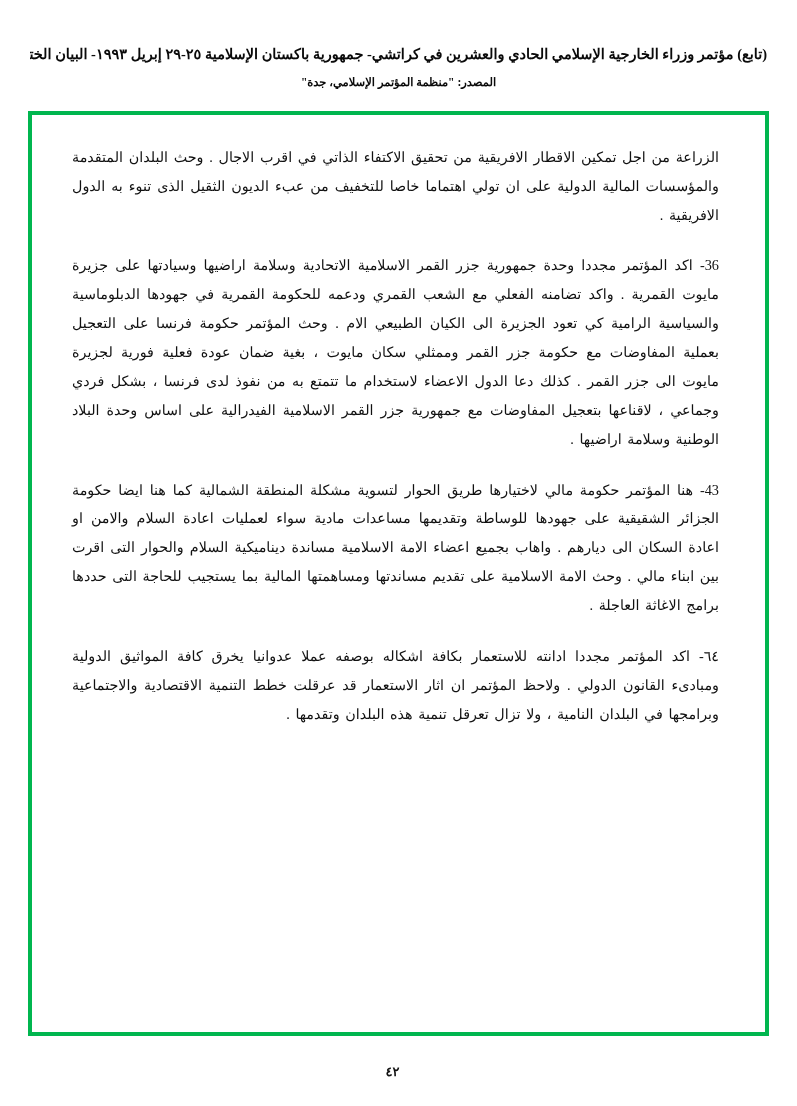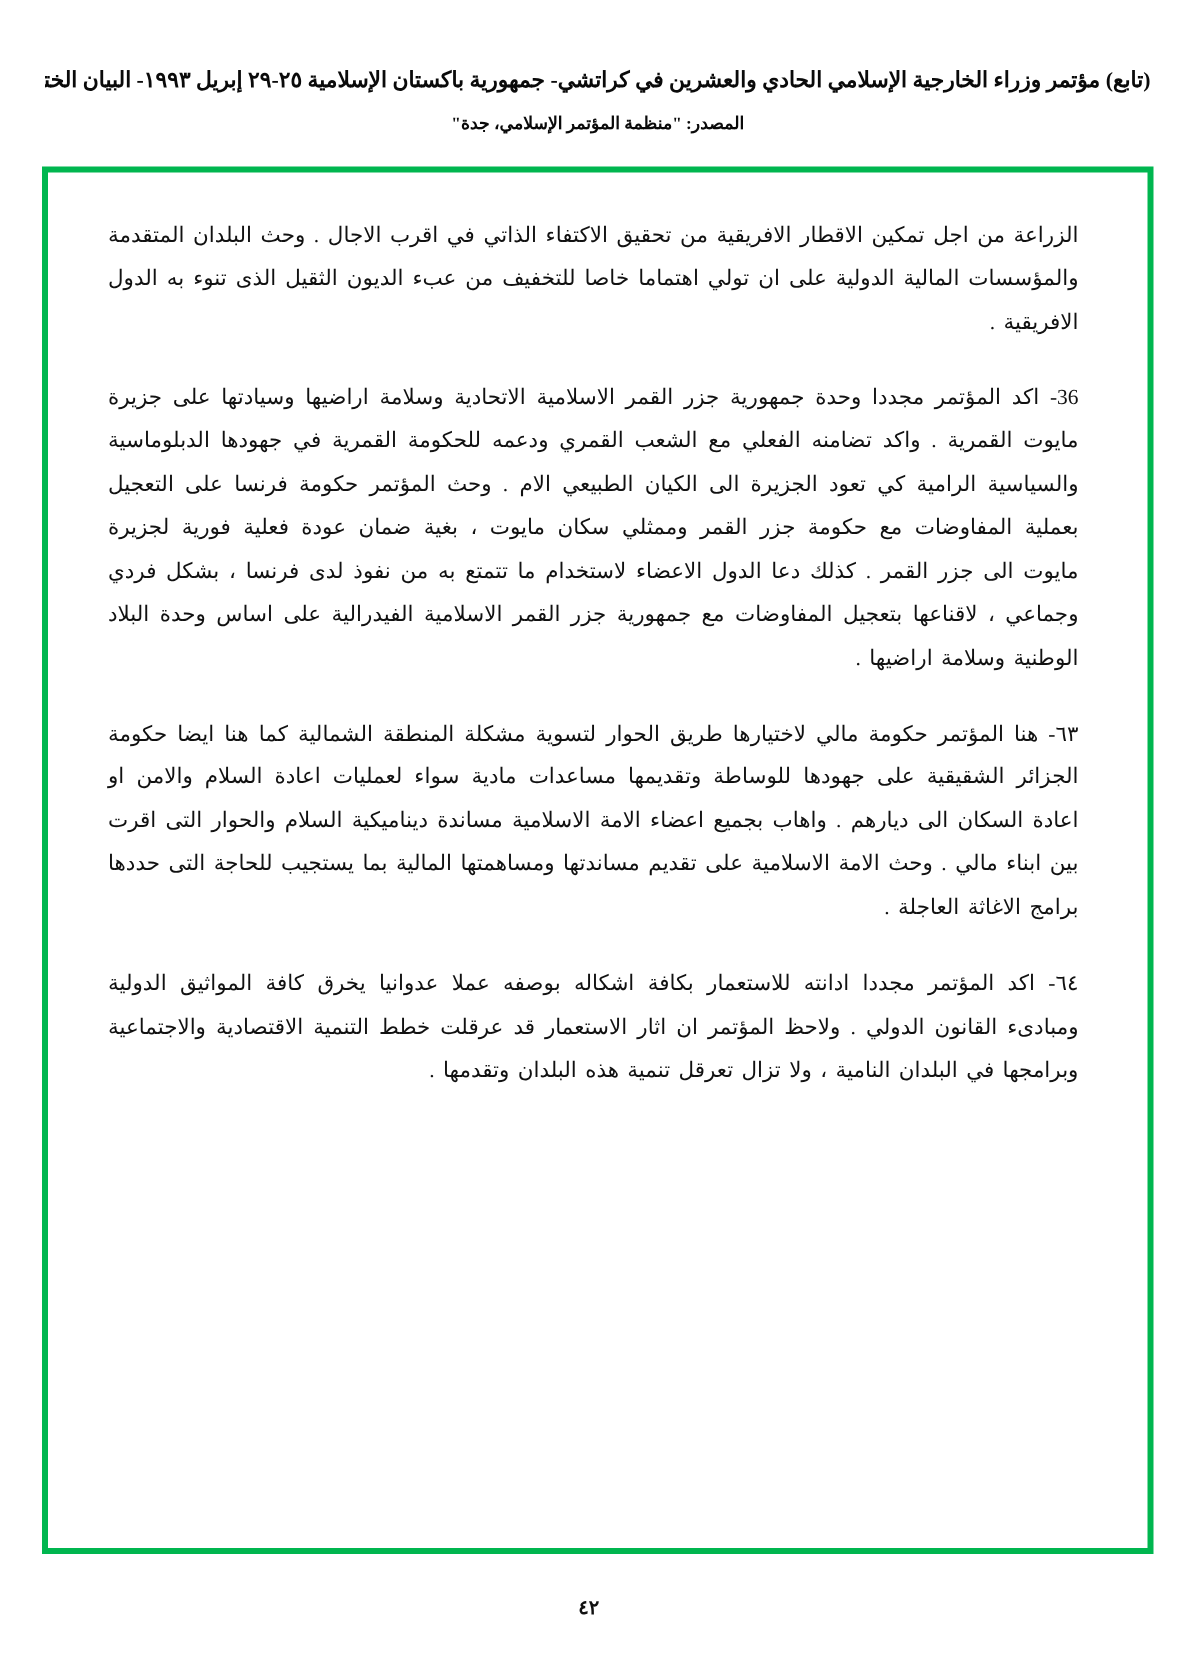--- a/index.html
+++ b/index.html
@@ -108,21 +108,21 @@
       <p class="para first">
         <span>الزراعة من اجل تمكين الاقطار الافريقية من تحقيق الاكتفاء الذاتي في اقرب الاجال . وحث البلدان المتقدمة والمؤسسات المالية الدولية على ان تولي اهتماما خاصا للتخفيف من عبء الديون الثقيل الذى تنوء به الدول الافريقية .</span>
       </p>
 
       <p class="para">
         <span>36-</span>
         <span>اكد المؤتمر مجددا وحدة جمهورية جزر القمر الاسلامية الاتحادية وسلامة اراضيها وسيادتها على جزيرة مايوت القمرية . واكد تضامنه الفعلي مع الشعب القمري ودعمه للحكومة القمرية في جهودها الدبلوماسية والسياسية الرامية كي تعود الجزيرة الى الكيان الطبيعي الام . وحث المؤتمر حكومة فرنسا على التعجيل بعملية المفاوضات مع حكومة جزر القمر وممثلي سكان مايوت ، بغية ضمان عودة فعلية فورية لجزيرة مايوت الى جزر القمر . كذلك دعا الدول الاعضاء لاستخدام ما تتمتع به من نفوذ لدى فرنسا ، بشكل فردي وجماعي ، لاقناعها بتعجيل المفاوضات مع جمهورية جزر القمر الاسلامية الفيدرالية على اساس وحدة البلاد الوطنية وسلامة اراضيها .</span>
       </p>
 
       <p class="para">
-        <span>٦٣-</span>
+        <span>43-</span>
         <span>هنا المؤتمر حكومة مالي لاختيارها طريق الحوار لتسوية مشكلة المنطقة الشمالية كما هنا ايضا حكومة الجزائر الشقيقية على جهودها للوساطة وتقديمها مساعدات مادية سواء لعمليات اعادة السلام والامن او اعادة السكان الى ديارهم . واهاب بجميع اعضاء الامة الاسلامية مساندة ديناميكية السلام والحوار التى اقرت بين ابناء مالي . وحث الامة الاسلامية على تقديم مساندتها ومساهمتها المالية بما يستجيب للحاجة التى حددها برامج الاغاثة العاجلة .</span>
       </p>
 
       <p class="para tight">
         <span>٦٤-</span>
         <span>اكد المؤتمر مجددا ادانته للاستعمار بكافة اشكاله بوصفه عملا عدوانيا يخرق كافة المواثيق الدولية ومبادىء القانون الدولي . ولاحظ المؤتمر ان اثار الاستعمار قد عرقلت خطط التنمية الاقتصادية والاجتماعية وبرامجها في البلدان النامية ، ولا تزال تعرقل تنمية هذه البلدان وتقدمها .</span>
       </p>
 
     </div>
   </div>

